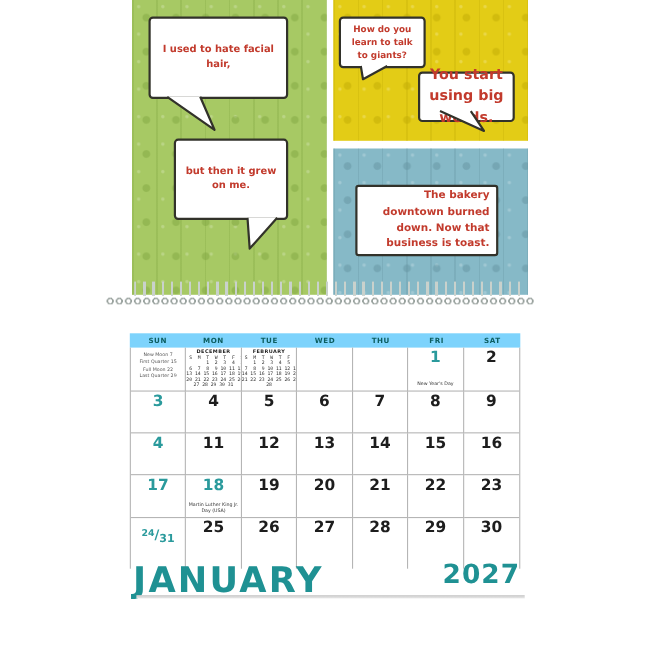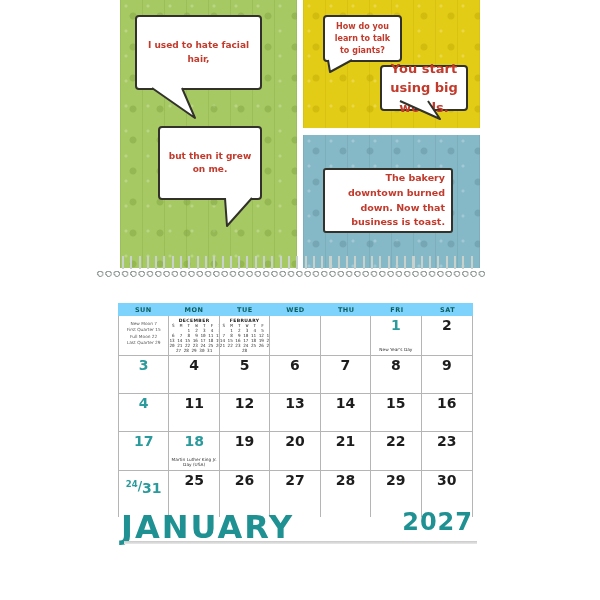--- a/index.html
+++ b/index.html
@@ -65,21 +65,21 @@
   .mini{padding-top:2px;text-align:center;color:#333;}
   .mini .t{font-size:4.5px;font-weight:bold;letter-spacing:.4px;color:#222;display:block;line-height:5px;}
   .mini .mrow{font-family:"DejaVu Sans Mono",monospace;font-size:4.3px;line-height:5px;
     white-space:pre;display:block;text-align:center;}
   .note{position:absolute;bottom:3px;left:0;right:0;text-align:center;font-size:4.3px;
     color:#333;line-height:5px;}
 
   .split{display:block;text-align:center;color:#2a9a9c;font-weight:bold;margin-top:4px;}
   .split .top{font-size:8.5px;position:relative;top:-3px;}
   .split .slash{font-size:12px;}
-  .split .bot{font-size:14px;position:relative;top:3px;margin-top:36px;}
+  .split .bot{font-size:10px;position:relative;top:3px;margin-top:36px;}
 
   .month-title{position:absolute;left:121px;top:508px;font-size:32px;font-weight:bold;
     letter-spacing:2px;color:#1f9193;}
   .year-title{position:absolute;right:127px;top:508px;font-size:24px;font-weight:bold;
     letter-spacing:1px;color:#1f9193;}
   .page-shadow{position:absolute;left:124px;top:541px;width:353px;height:3px;
     background:linear-gradient(to bottom,#c9c9c9,#e8e8e8);}
 </style>
 </head>
 <body>
@@ -97,21 +97,21 @@
       </svg>
       <div class="bubble" style="left:38px;top:126px;width:104px;height:74px;font-size:9px;">
         <span>but then it grew on me.</span>
       </div>
       <svg class="tail" style="left:103px;top:197px;" width="32" height="32" viewBox="0 0 32 32">
         <path d="M 29,1 L 4,29 L 2,1"></path>
       </svg>
     </div>
 
     <div class="panel panel-yellow">
-      <div class="bubble" style="left:20px;top:15px;width:79px;height:47px;font-size:8px;">
+      <div class="bubble" style="left:5px;top:15px;width:79px;height:47px;font-size:8px;">
         <span>How do you learn to talk to giants?</span>
       </div>
       <svg class="tail" style="left:23px;top:59px;" width="30" height="16" viewBox="0 0 30 16">
         <path d="M 26,1 L 4,13 L 2,1"></path>
       </svg>
       <div class="bubble" style="left:77px;top:65px;width:88px;height:46px;font-size:13px;">
         <span>You start using big words.</span>
       </div>
       <svg class="tail" style="left:95px;top:100px;" width="45" height="22" viewBox="0 0 45 22">
         <path d="M 2,1 L 42,19 L 30,1"></path>

